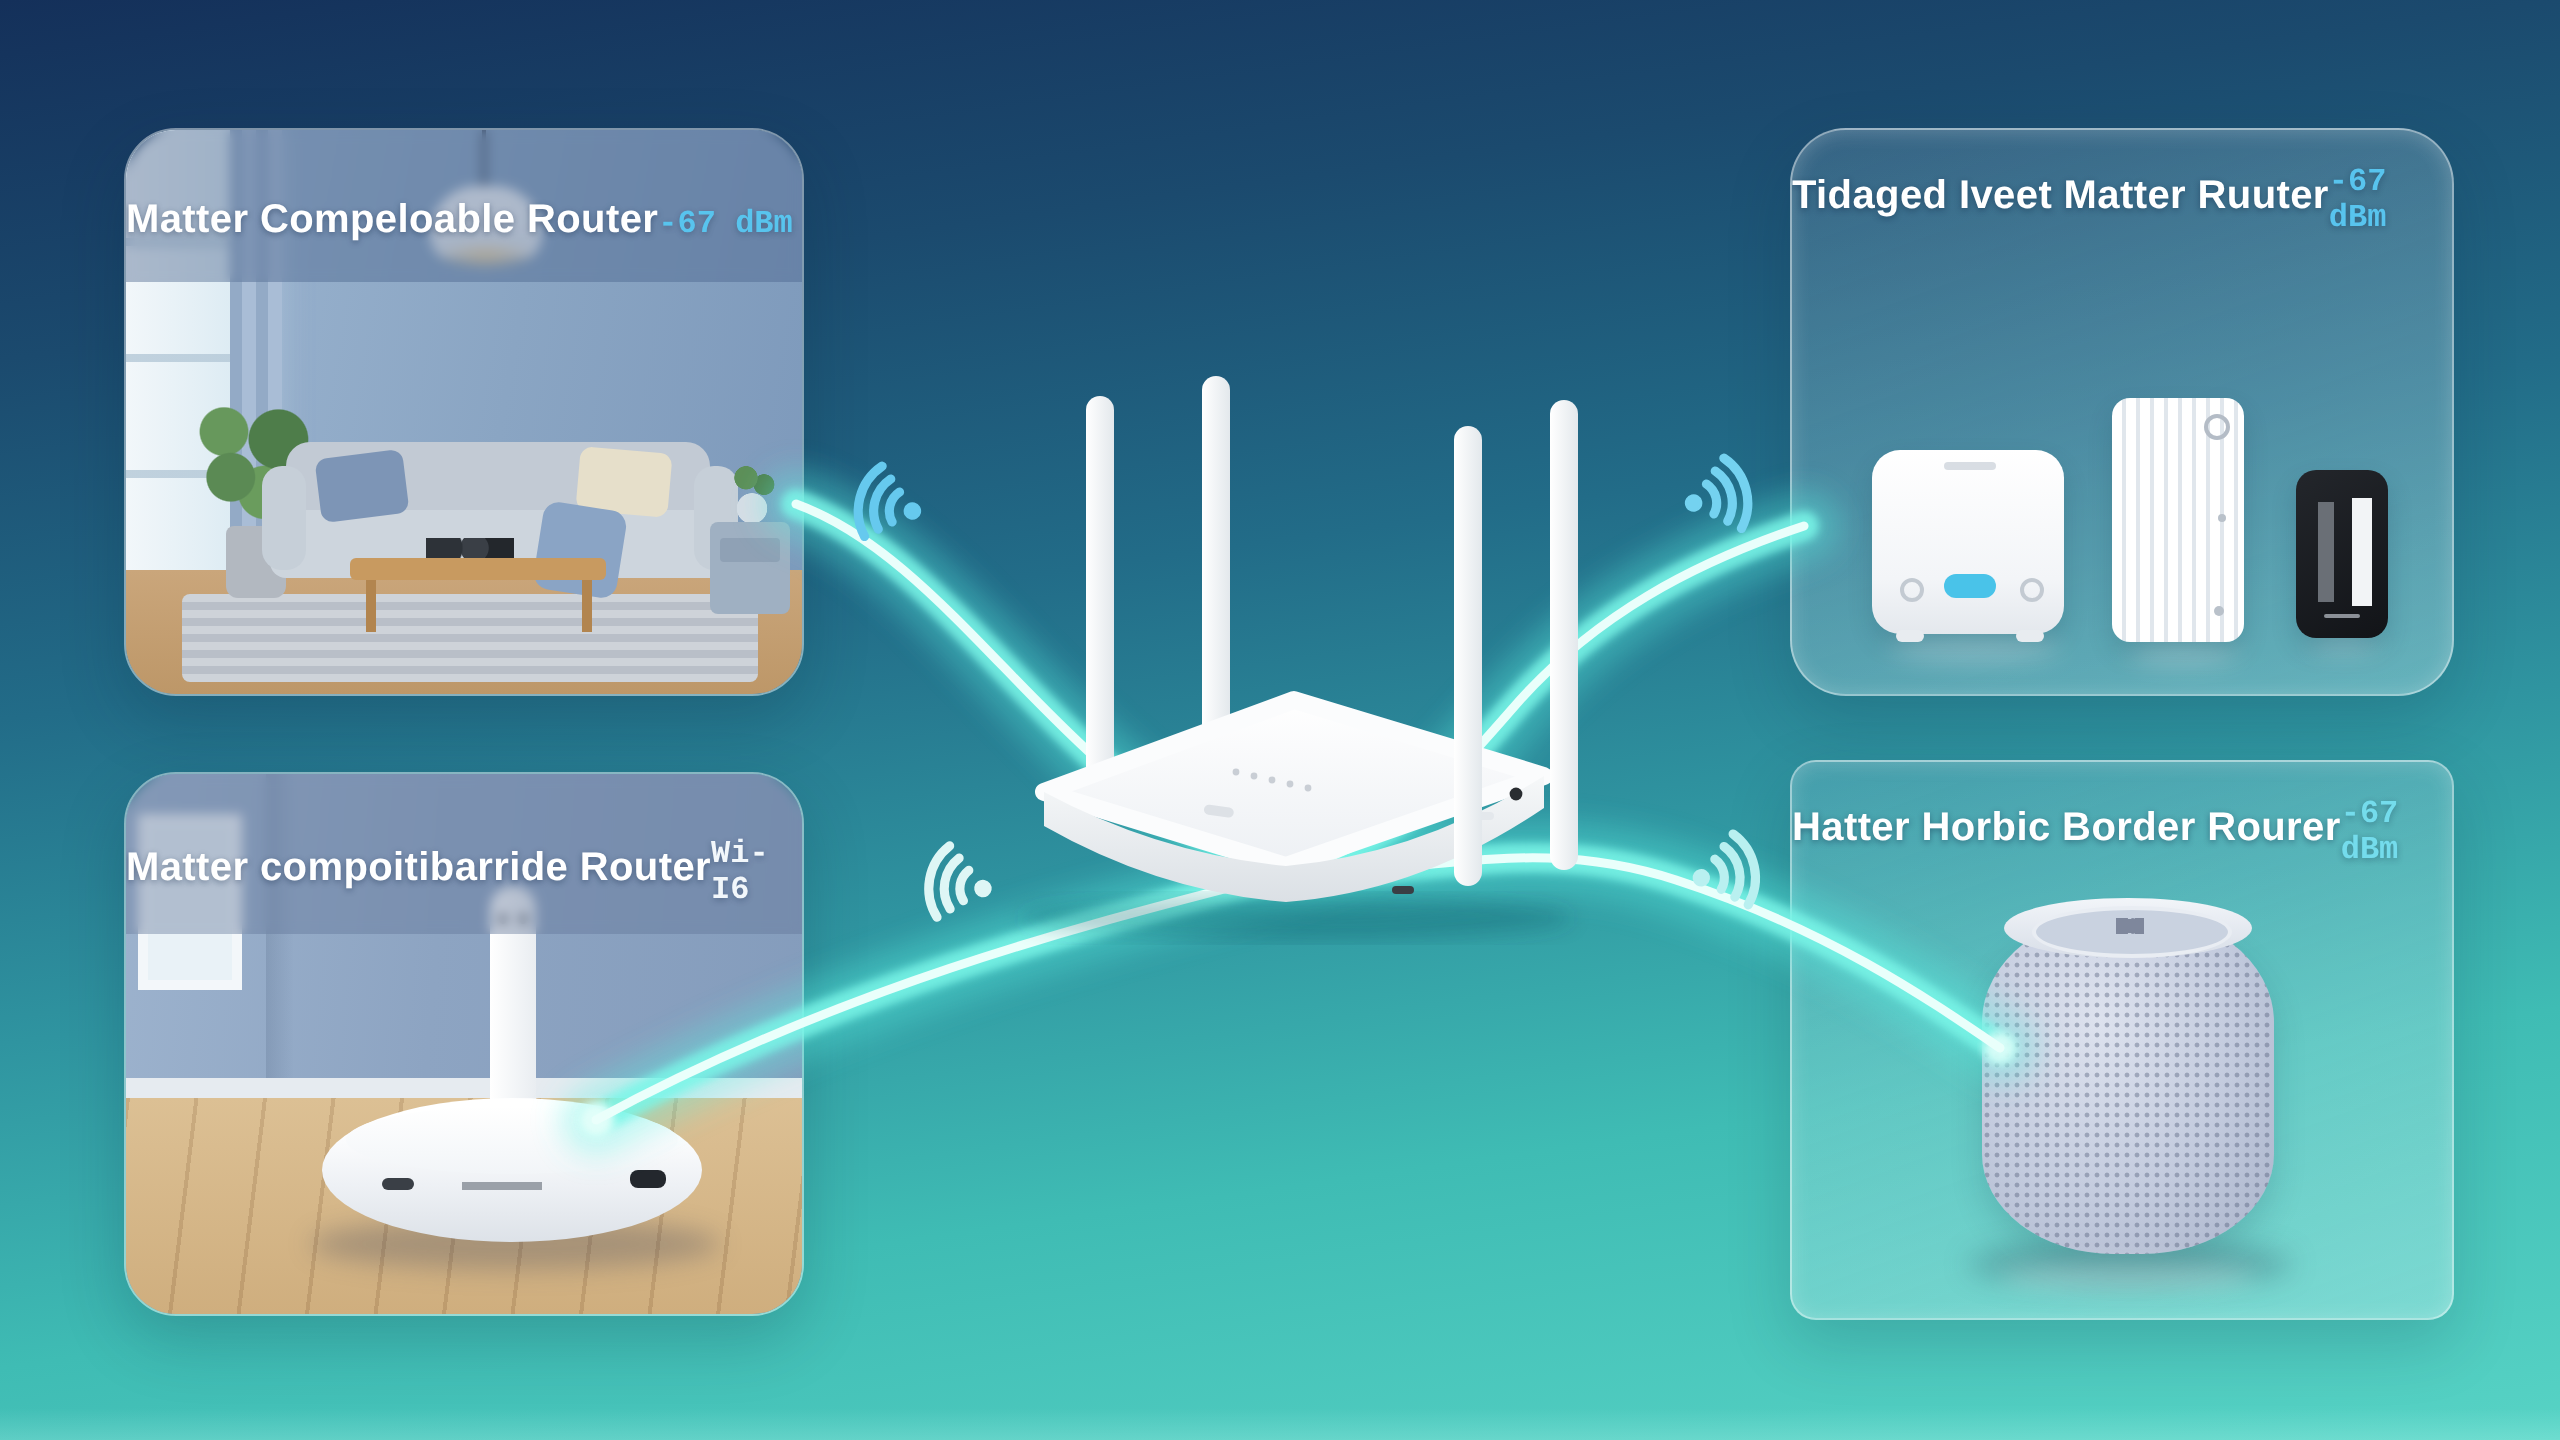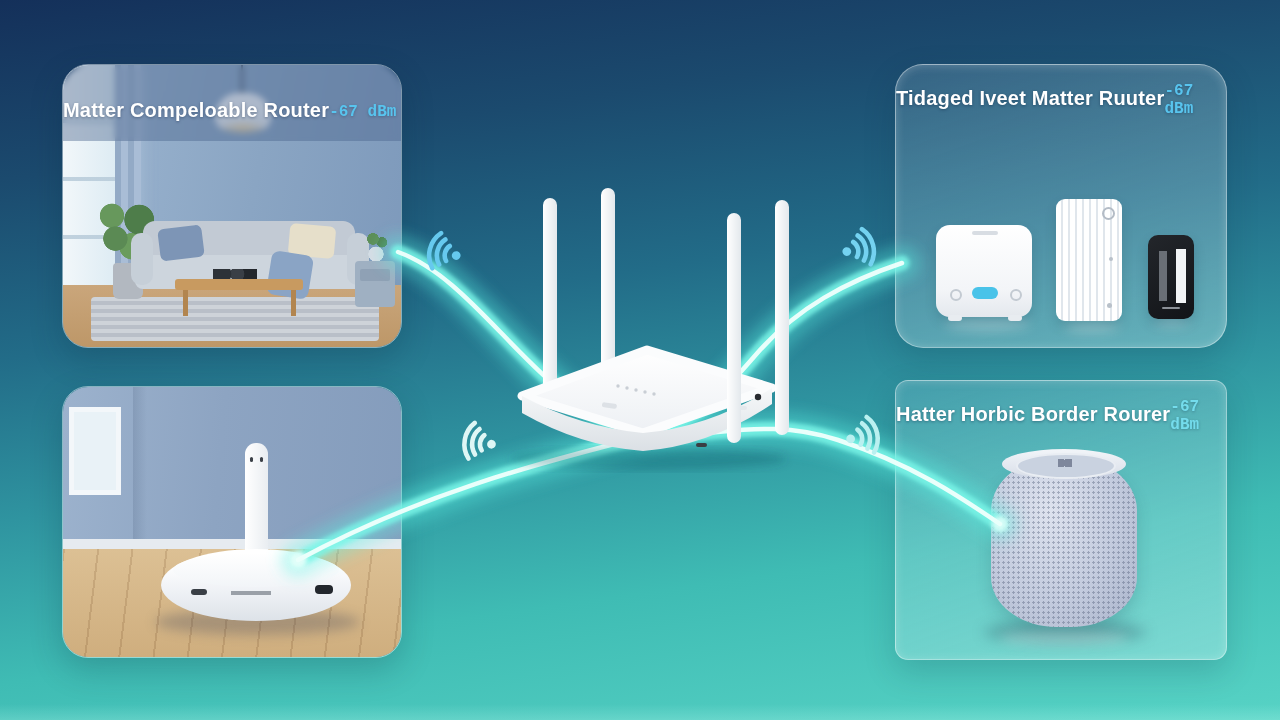--- a/index.html
+++ b/index.html
@@ -160,20 +160,24 @@
                   background:linear-gradient(#ffffff 20%,#eef1f5 60%,#dde2e8 100%);"></div>
       <div class="abs" style="left:110px;top:166px;width:166px;height:34px;border-radius:83px/17px;
                   background:linear-gradient(#ffffff,#f2f5f8);"></div>
       <div class="abs" style="left:128px;top:202px;width:16px;height:6px;border-radius:3px;background:#3a3f46;"></div>
       <div class="abs" style="left:168px;top:204px;width:40px;height:4px;
                   background:radial-gradient(circle at 10% 50%,#9aa0a8 38%,transparent 40%),
                              radial-gradient(circle at 50% 50%,#9aa0a8 38%,transparent 40%),
                              radial-gradient(circle at 90% 50%,#9aa0a8 38%,transparent 40%);"></div>
       <div class="abs" style="left:252px;top:198px;width:18px;height:9px;border-radius:4px;background:#23272d;"></div>
     </div>
+    <div class="hdr photo-hdr" style="height:66px;background:rgba(96,114,150,0.40);">
+      <span class="title">Matter compoitibarride Router</span>
+      <span class="sub sub-white">Wi-I6</span>
+    </div>
   </div>
 
   <div class="panel glass" style="left:895px;top:380px;width:330px;height:278px;border-radius:13px;">
     <div class="abs" style="inset:0;">
       <div class="abs" style="left:88px;top:240px;width:162px;height:22px;border-radius:50%;
                   background:rgba(25,60,80,.30);filter:blur(7px);"></div>
       <div class="abs" style="left:95px;top:74px;width:146px;height:172px;
                   border-radius:73px 73px 66px 66px / 56px 56px 50px 50px;
                   background:radial-gradient(circle at 42% 1px, rgba(74,86,114,0) 0),
                              radial-gradient(ellipse at 40% 32%,#dde2ee 0%,#c3cbde 55%,#a9b3ca 100%);

